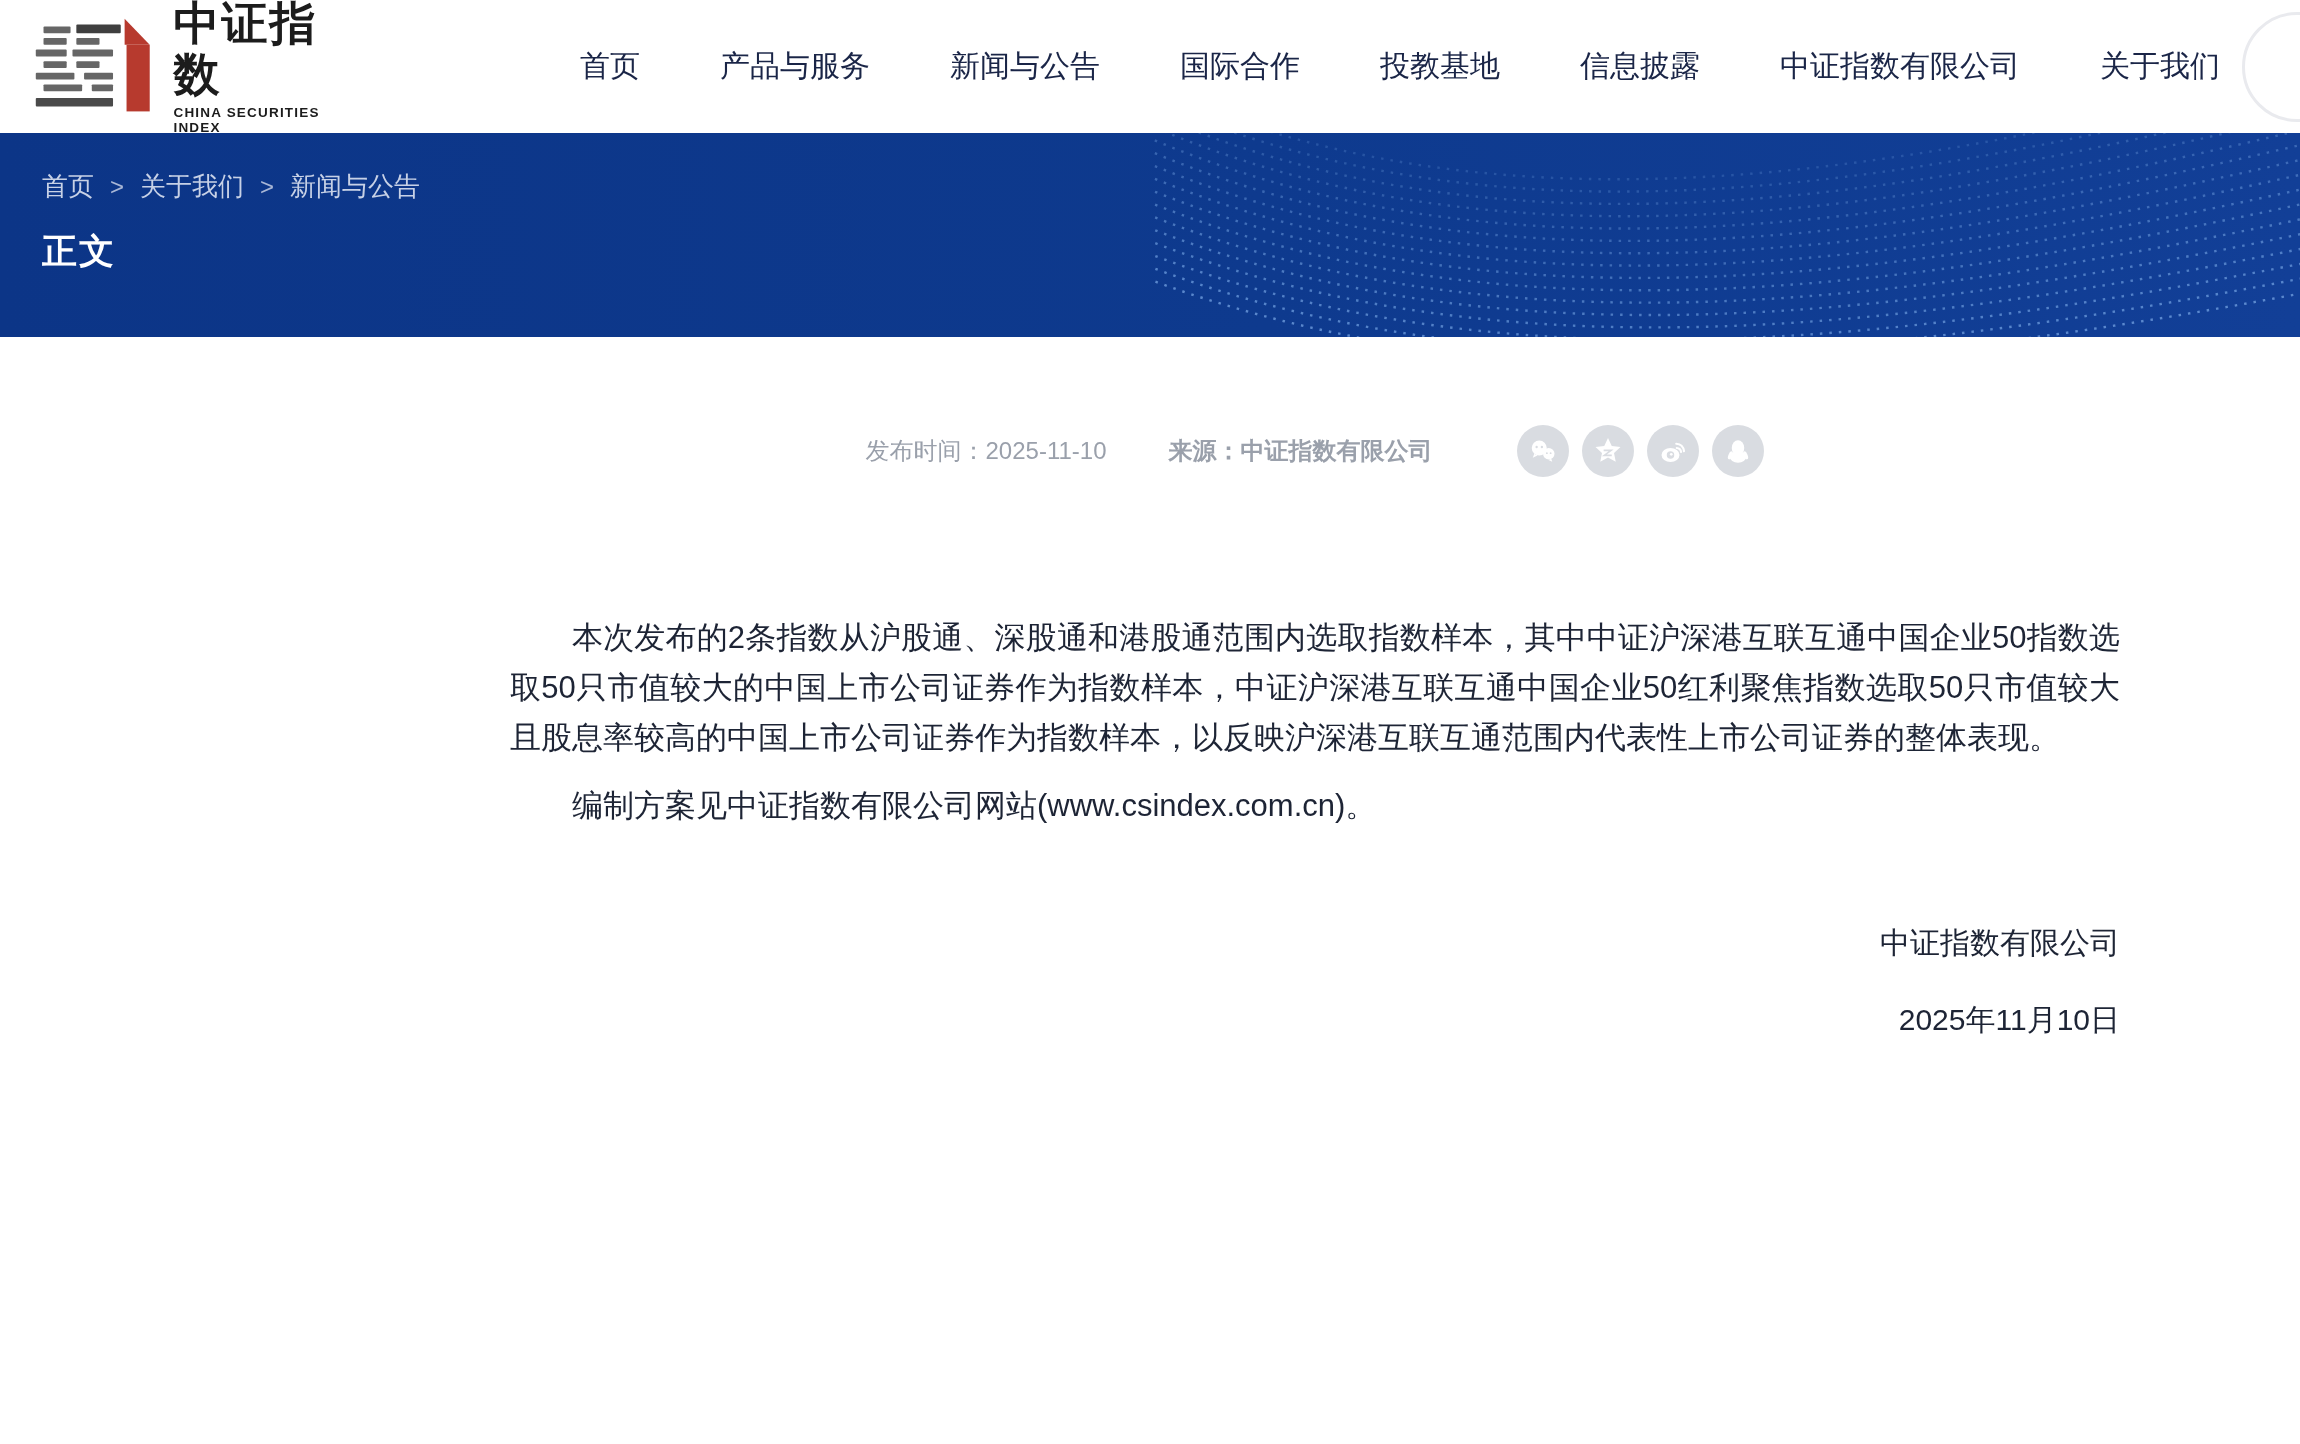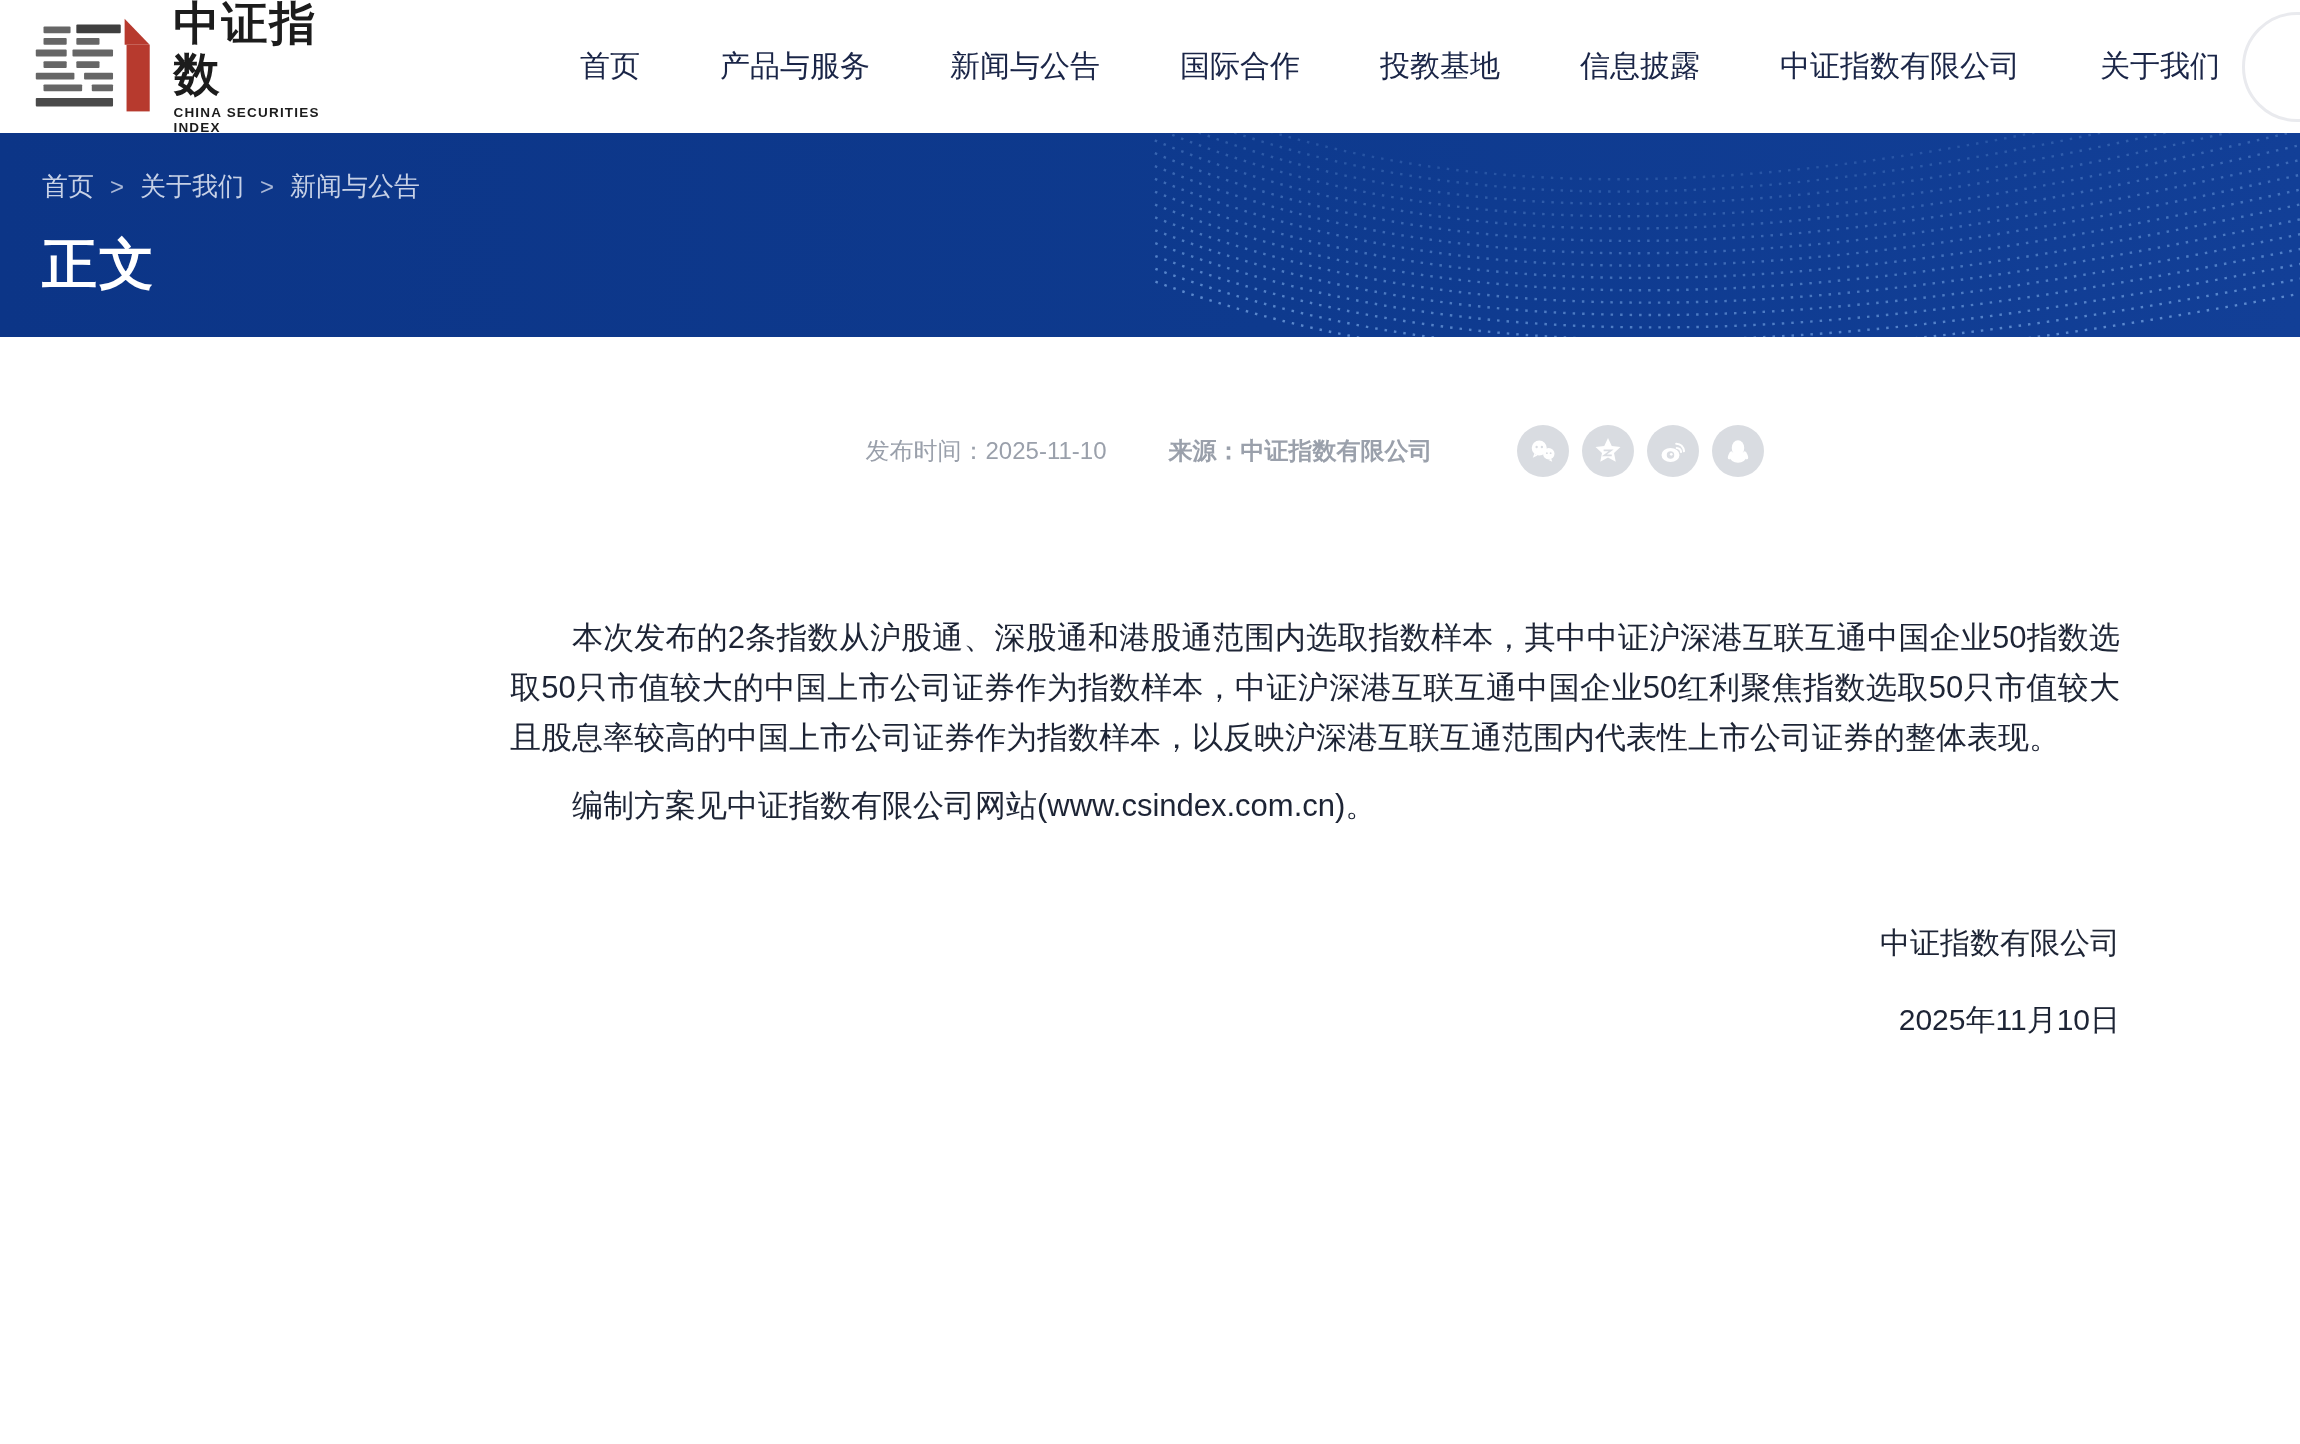--- a/index.html
+++ b/index.html
@@ -72,21 +72,21 @@
     display: flex;
     align-items: center;
     font-size: 26px;
     color: #c7d1e6;
   }
   .crumb { color: #c7d1e6; cursor: pointer; }
   .crumb-sep { margin: 0 16px; color: #a9b7d6; font-size: 24px; }
   .banner-title {
     position: relative;
     margin-top: 24px;
-    font-size: 55px;
+    font-size: 35px;
     font-weight: bold;
     color: #ffffff;
     letter-spacing: 2px;
   }
 
   
   .article { width: 1610px; margin-left: 510px; }
   .article-title {
     margin-top: 162px;
     text-align: center;

